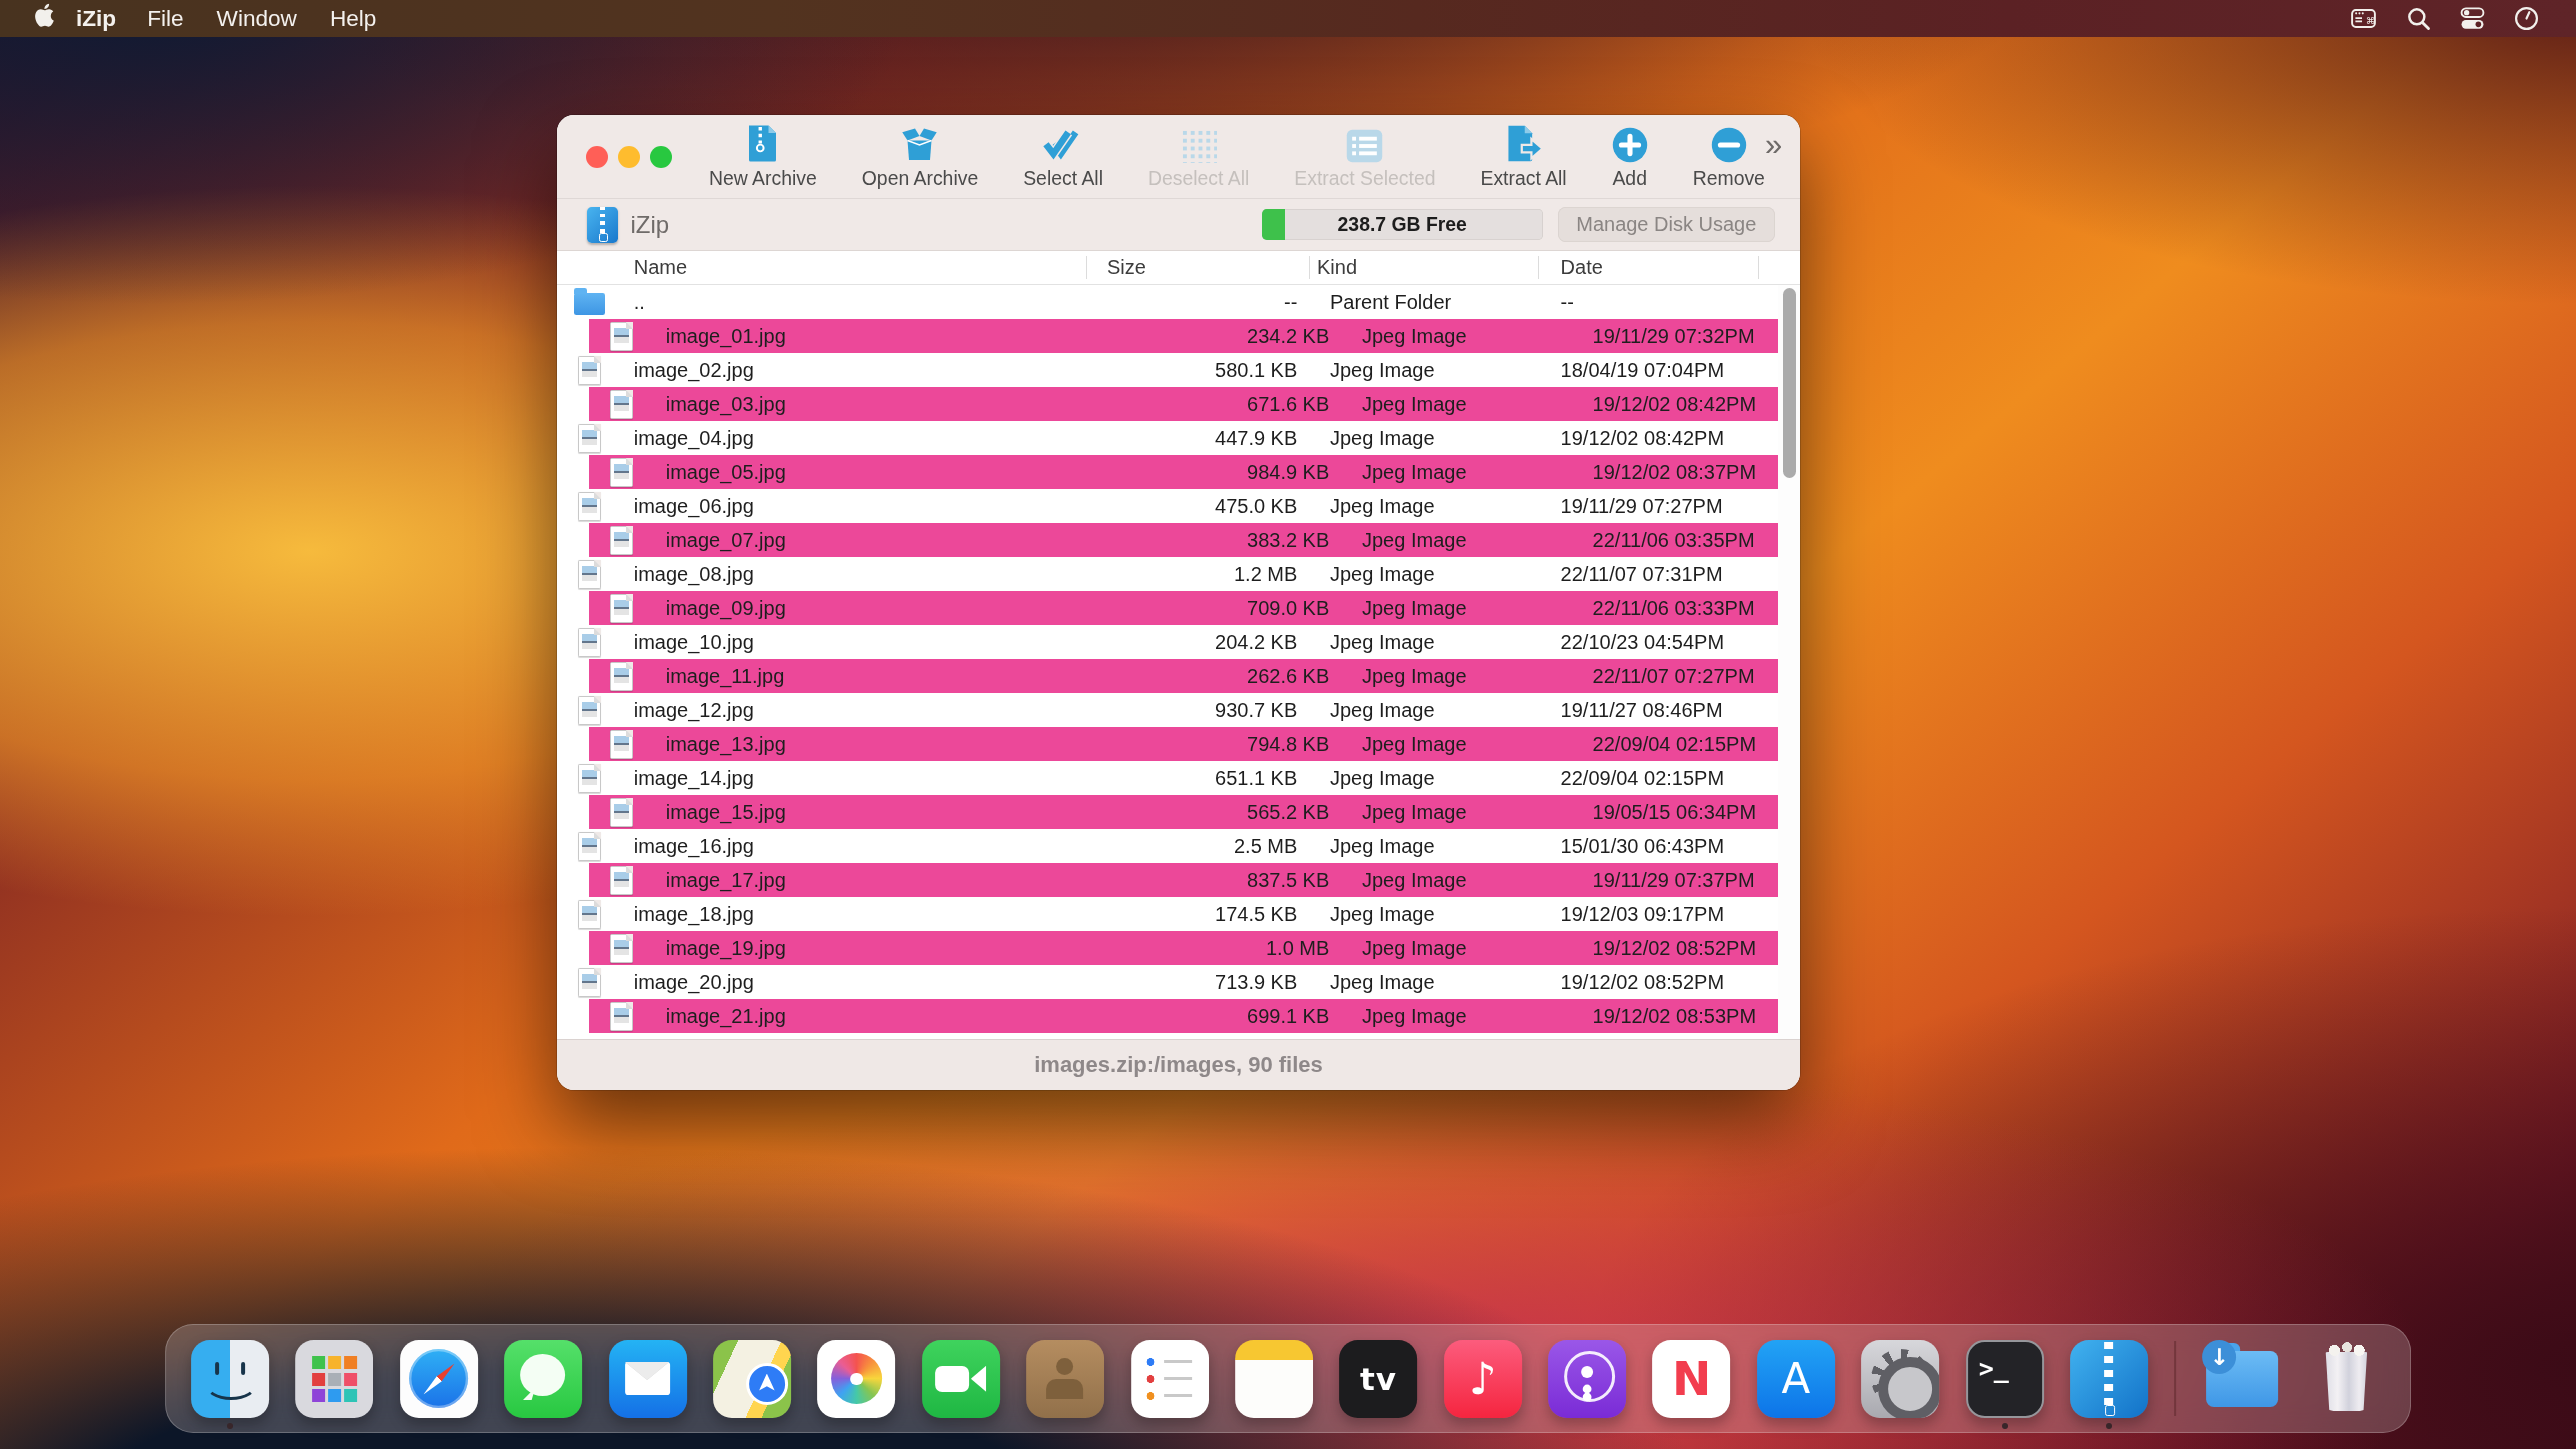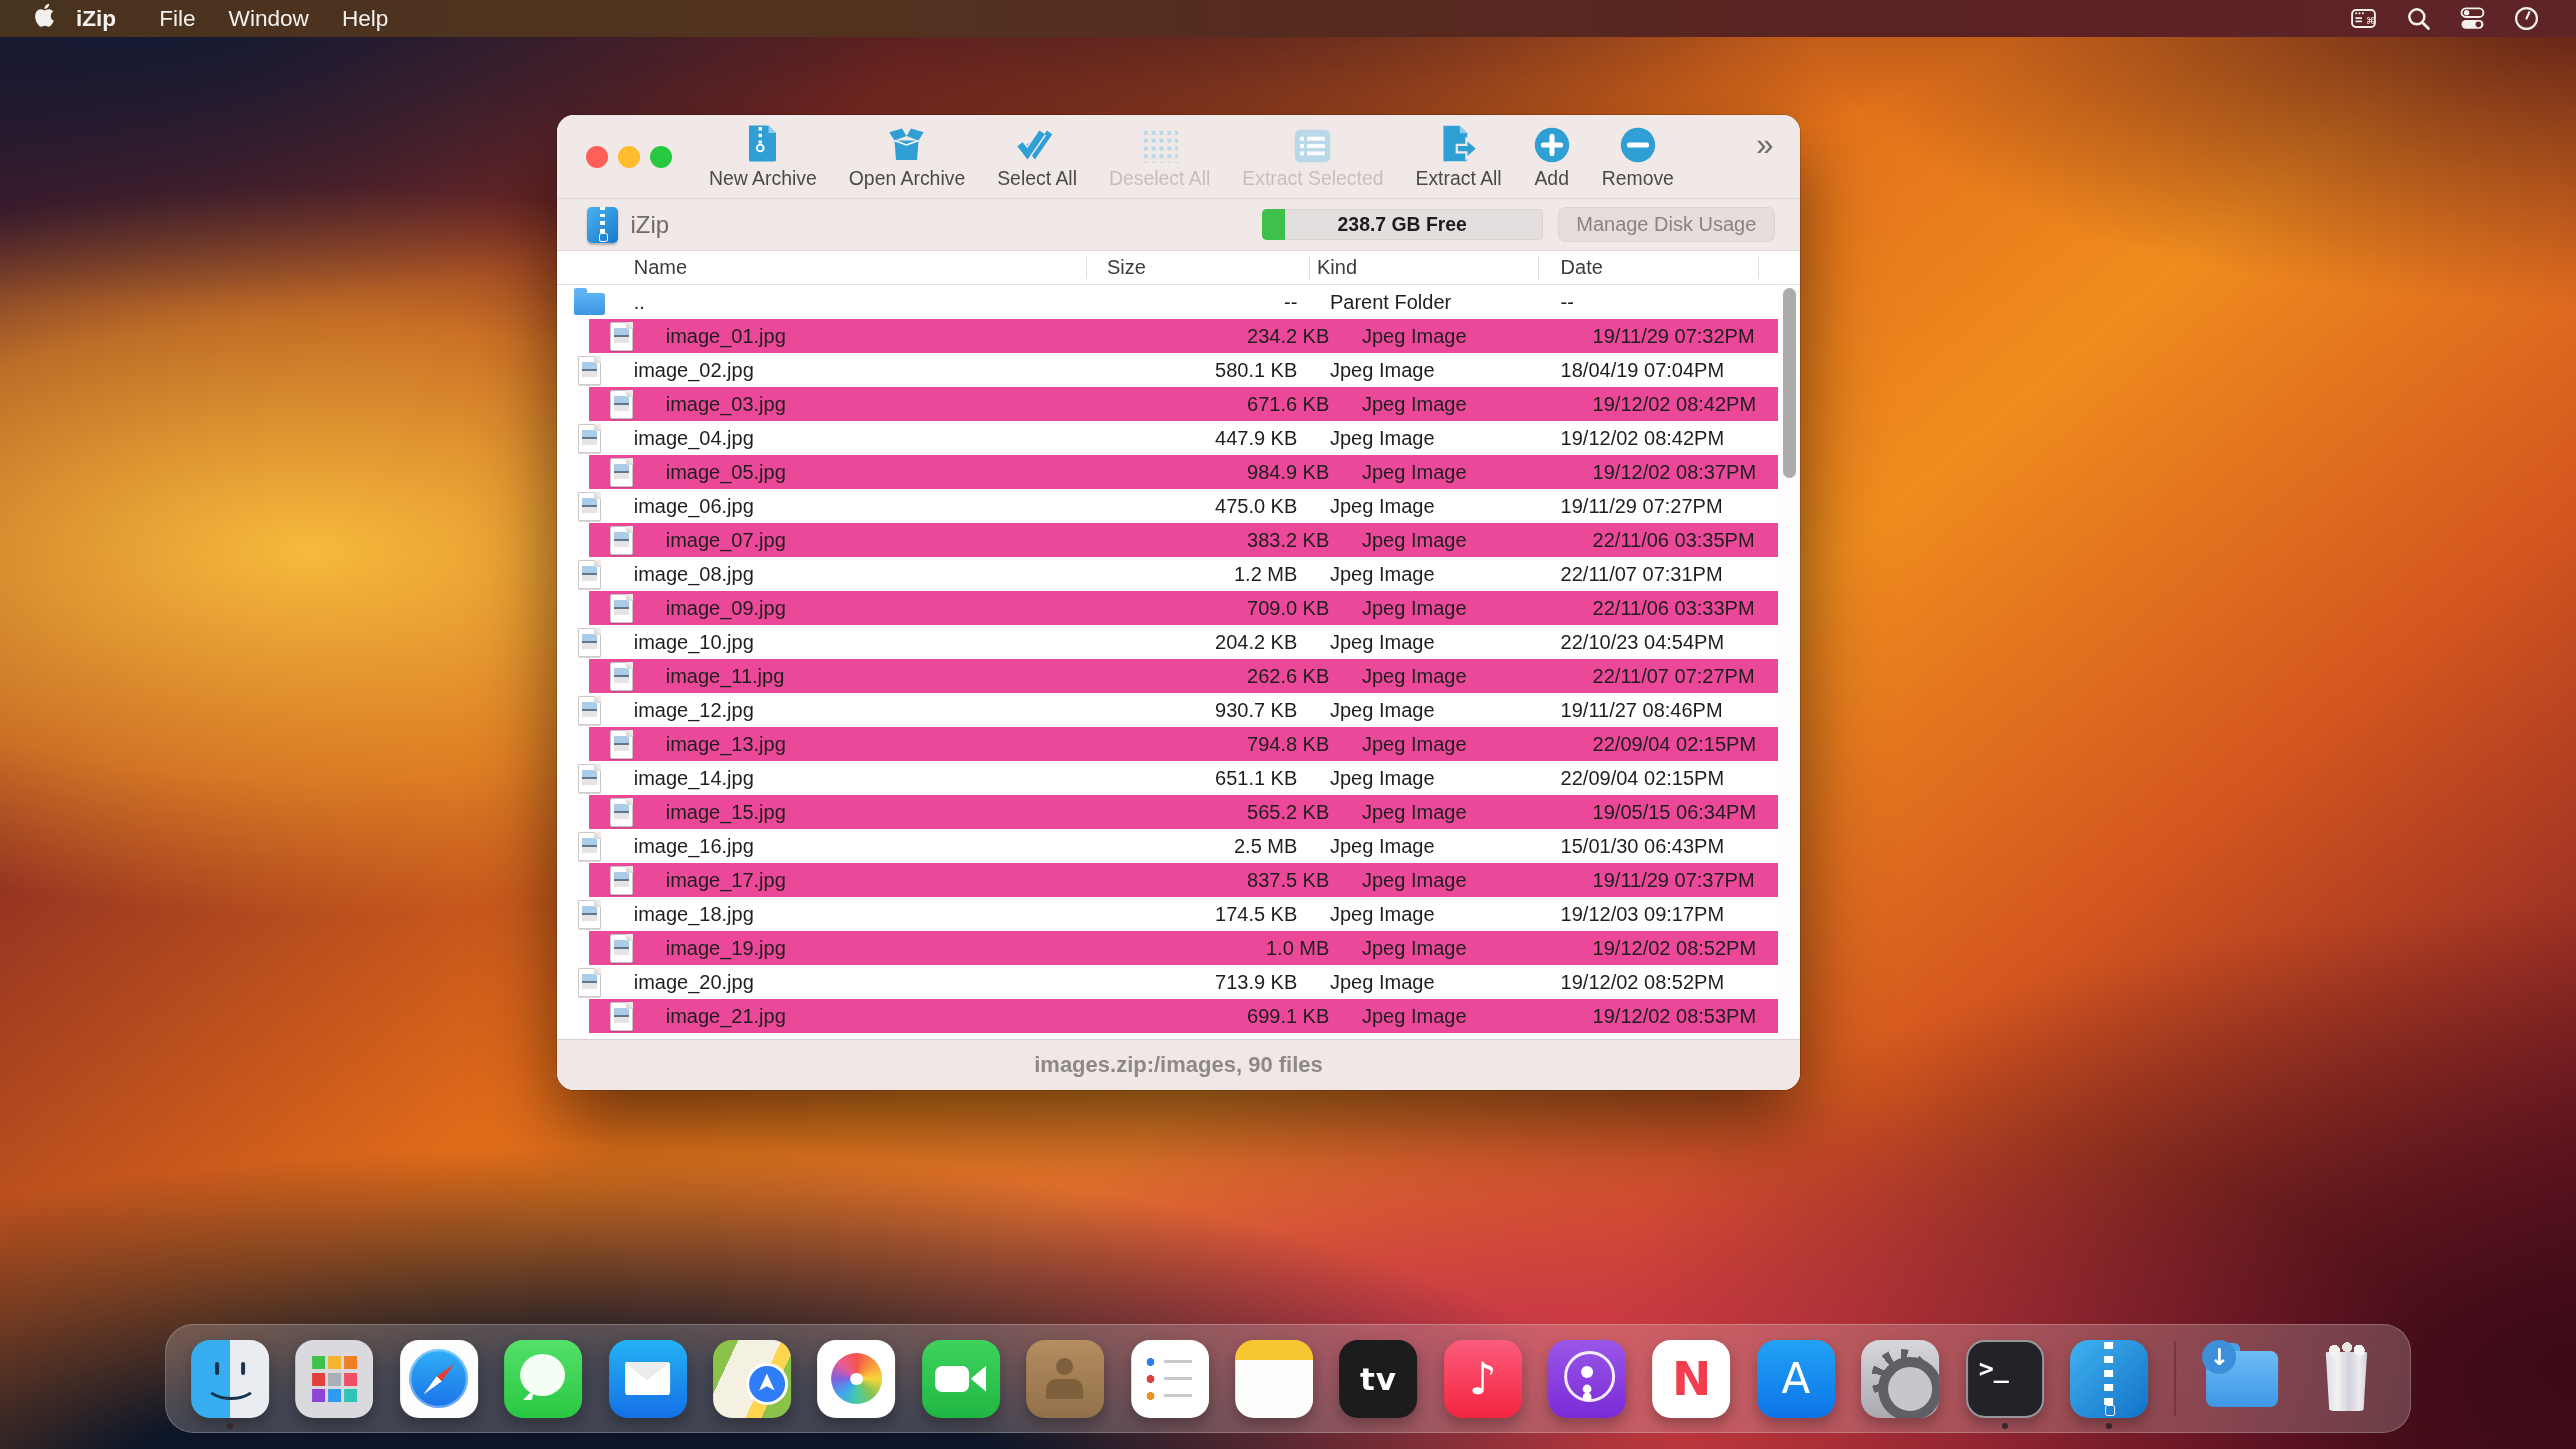--- a/index.html
+++ b/index.html
@@ -14,33 +14,33 @@
       radial-gradient(70% 42% at 22% 106%, #0c1628 28%, transparent 64%),
       radial-gradient(60% 32% at 55% 94%, rgba(196,44,84,.85) 0%, transparent 65%),
       radial-gradient(55% 45% at 100% 94%, rgba(58,10,22,.95) 0%, transparent 70%),
       linear-gradient(140deg, #33162b 0%, #8a2c22 22%, #e06a1a 42%, #ef8c1e 58%, #d4561f 74%, #7e1c26 92%, #45101d 100%);}
   
   .menubar{position:absolute;top:0;left:0;right:0;height:37px;display:flex;align-items:center;
     background:linear-gradient(90deg,#48331f 0%,#52331f 30%,#56291f 55%,#5b2124 78%,#5f2428 100%);
     color:#f4f1ee;font-size:22.6px;}
   .apple-wrap{margin-left:33px;width:23px;height:26.4px;display:flex;align-items:center;}
   .mb-app{font-weight:bold;margin-left:20px;}
-  .mb-items{display:flex;gap:33px;margin-left:43px;}
+  .mb-items{display:flex;gap:33px;margin-left:31px;}
   .mb-item{font-weight:500;}
   .mb-right{margin-left:auto;display:flex;align-items:center;gap:28px;margin-right:36px;}
   .mb-ic{width:26.4px;height:26.4px;display:flex;align-items:center;justify-content:center;}
   .mb-ic svg{width:25px;height:25px;}
   
   .window{position:absolute;left:557px;top:115px;width:1243px;height:975px;border-radius:17px;
     box-shadow:0 35px 78px rgba(0,0,0,.55),0 0 0 0.8px rgba(0,0,0,.2);background:#fff;}
   .toolbar{position:absolute;top:0;left:0;right:0;height:84px;background:#f0e9e7;
     border-radius:17px 17px 0 0;border-bottom:0.8px solid rgba(0,0,0,.07);display:flex;align-items:center;}
   .traffic{display:flex;gap:10px;margin-left:29px;}
   .tl{width:22px;height:22px;border-radius:50%;}
-  .tb-buttons{display:flex;gap:32px;margin-left:37px;align-items:flex-start;}
+  .tb-buttons{display:flex;gap:45px;margin-left:37px;align-items:flex-start;}
   .tbbtn{display:flex;flex-direction:column;align-items:center;gap:3.9px;}
   .tbbtn .tbicon{height:40px;display:flex;align-items:flex-end;justify-content:center;}
   .tbbtn .tbicon svg{display:block;}
   .tbbtn .tblabel{font-size:19.4px;color:#4a4a4a;white-space:nowrap;}
   .tbbtn.disabled .tblabel{color:#c5c0bd;}
   .tb-overflow{margin-left:auto;margin-right:26.4px;font-size:31px;color:#6e6a68;line-height:1;align-self:flex-start;margin-top:14px;}
   .deselect-grid{width:36px;height:34px;background:radial-gradient(#b9d8e9 38%,transparent 42%);background-size:7.8px 7.8px;}
   
   .titlerow{position:absolute;top:84px;left:0;right:0;height:52px;background:#f0e9e7;display:flex;align-items:center;
     border-bottom:0.8px solid #ddd6d3;}

